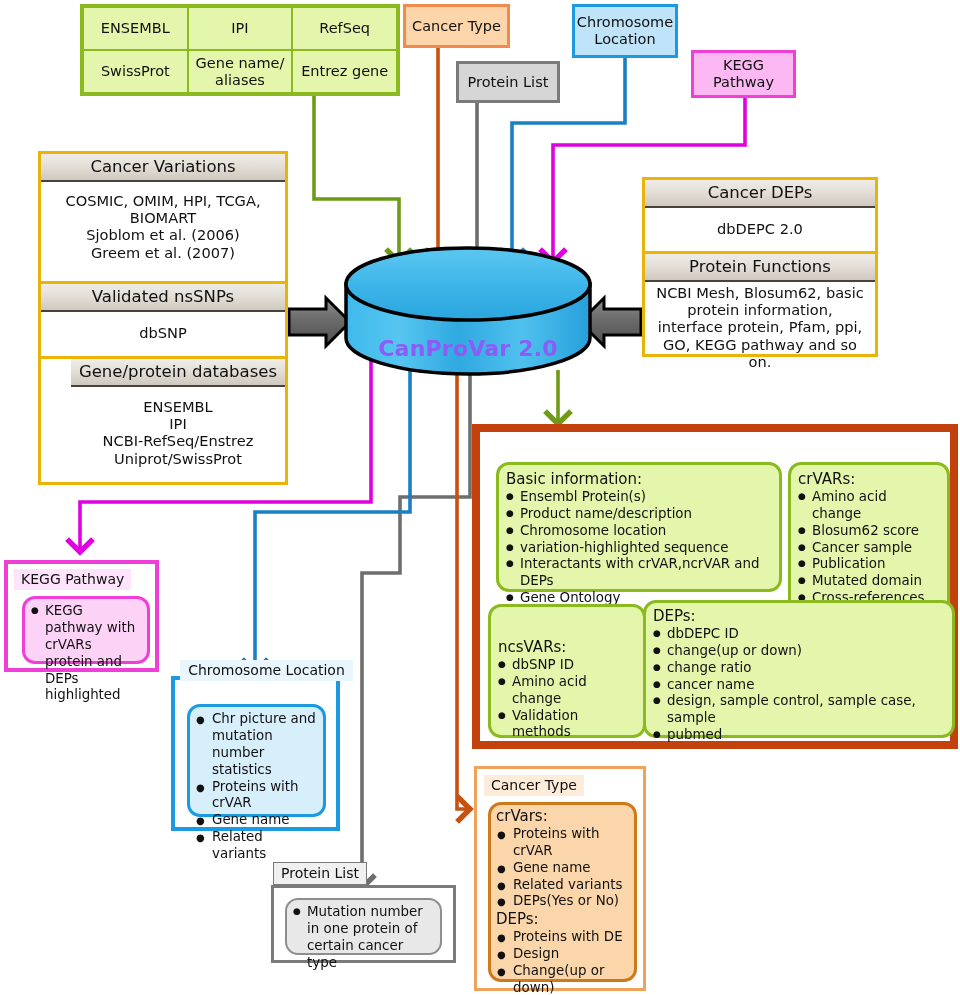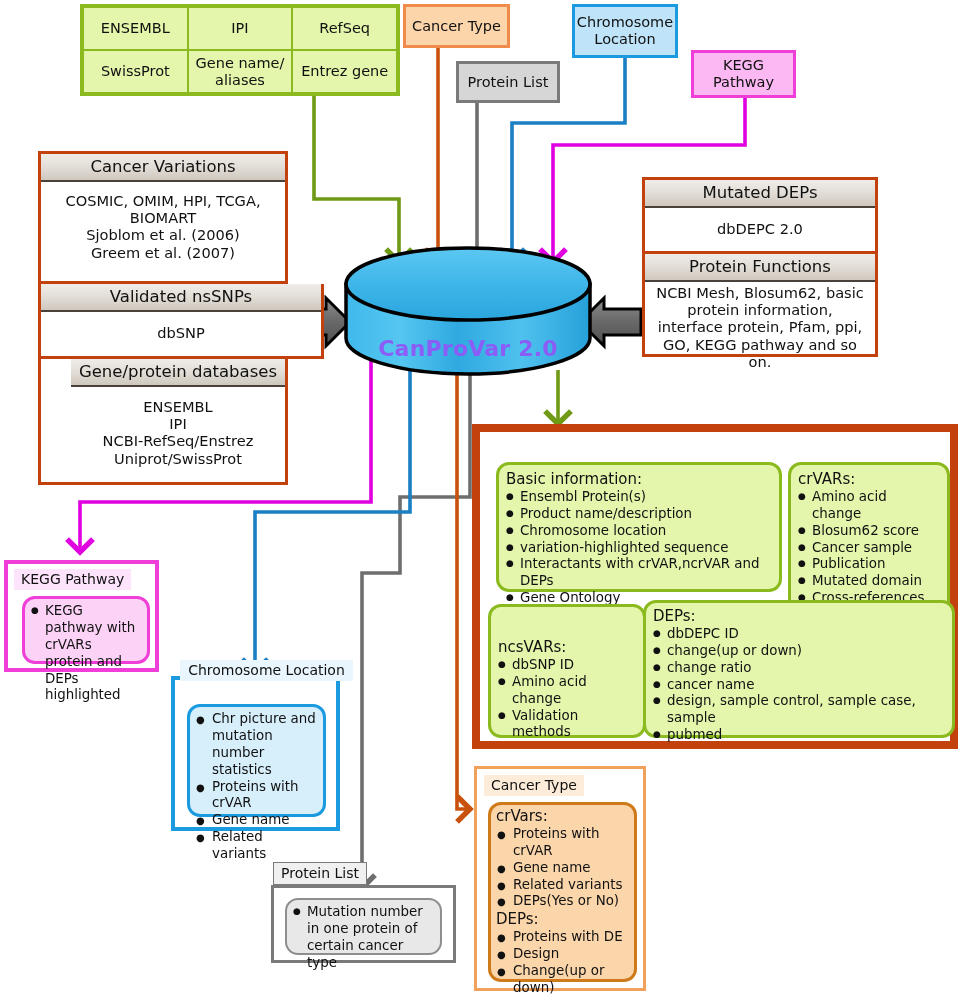--- a/index.html
+++ b/index.html
@@ -19,21 +19,21 @@
 
   
   .chip{display:flex;align-items:center;justify-content:center;text-align:center;
         font-size:14.5px;line-height:1.14;color:#111;box-sizing:border-box;}
   .chip.orange{background:#fcd5ab;border:3px solid #f08b4b;}
   .chip.gray  {background:#d6d6d6;border:3px solid #7a7a7a;}
   .chip.blue  {background:#bfe4f9;border:3px solid #1b9ae0;}
   .chip.pink  {background:#fbb8f2;border:3px solid #ef3fd8;}
 
   
-  .panel{border:3px solid #c2410c;background:#ffffff;}
+  .panel{border:3px solid #eab308;background:#ffffff;}
   .phead{background:linear-gradient(to bottom,#efece8 0%,#e3ded7 48%,#cfc8bf 100%);
          border-bottom:2px solid #4a423a;text-align:center;font-size:16.5px;color:#111;
          padding:3px 2px 4px;}
   .pbody{text-align:center;font-size:14.6px;color:#111;line-height:1.18;padding:7px 4px;}
   .panel.nb{border-top:none;}
 
   
   #cyl{position:absolute;}
   #cyl .label{position:absolute;left:0;right:0;top:52px;text-align:center;
               font-size:22px;font-weight:bold;color:#8b5cf6;letter-spacing:.2px;}
@@ -152,35 +152,35 @@
 
   <div class="box chip pink" style="left:691px;top:50px;width:105px;height:48px;">KEGG Pathway</div>
 
   <div class="box panel" style="left:38px;top:151px;width:250px;height:133px;">
     <div class="phead">Cancer Variations</div>
     <div class="pbody" style="white-space:pre-line;padding-top:10px;">COSMIC, OMIM, HPI, TCGA, BIOMART
 Sjoblom et al. (2006)
 Greem et al. (2007)</div>
   </div>
 
-  <div class="box panel nb" style="left:38px;top:284px;width:286px;height:75px;">
+  <div class="box panel nb" style="left:38px;top:284px;width:250px;height:75px;">
     <div class="phead">Validated nsSNPs</div>
     <div class="pbody" style="padding-top:12px;">dbSNP</div>
   </div>
 
   <div class="box panel nb" style="left:38px;top:359px;width:250px;height:126px;padding-left:30px;">
     <div class="phead">Gene/protein databases</div>
     <div class="pbody" style="white-space:pre-line;padding-top:11px;">ENSEMBL
 IPI
 NCBI-RefSeq/Enstrez
 Uniprot/SwissProt</div>
   </div>
 
   <div class="box panel" style="left:642px;top:177px;width:236px;height:77px;">
-    <div class="phead">Mutated DEPs</div>
+    <div class="phead">Cancer DEPs</div>
     <div class="pbody" style="padding-top:12px;">dbDEPC 2.0</div>
   </div>
 
   <div class="box panel nb" style="left:642px;top:254px;width:236px;height:103px;">
     <div class="phead">Protein Functions</div>
     <div class="pbody" style="padding:2px 8px;">NCBI Mesh, Blosum62, basic protein information, interface protein, Pfam, ppi, GO, KEGG pathway and so on.</div>
   </div>
 
   <div id="cyl" style="left:346px;top:284px;width:244px;height:90px;">
     <div class="label">CanProVar 2.0</div>

